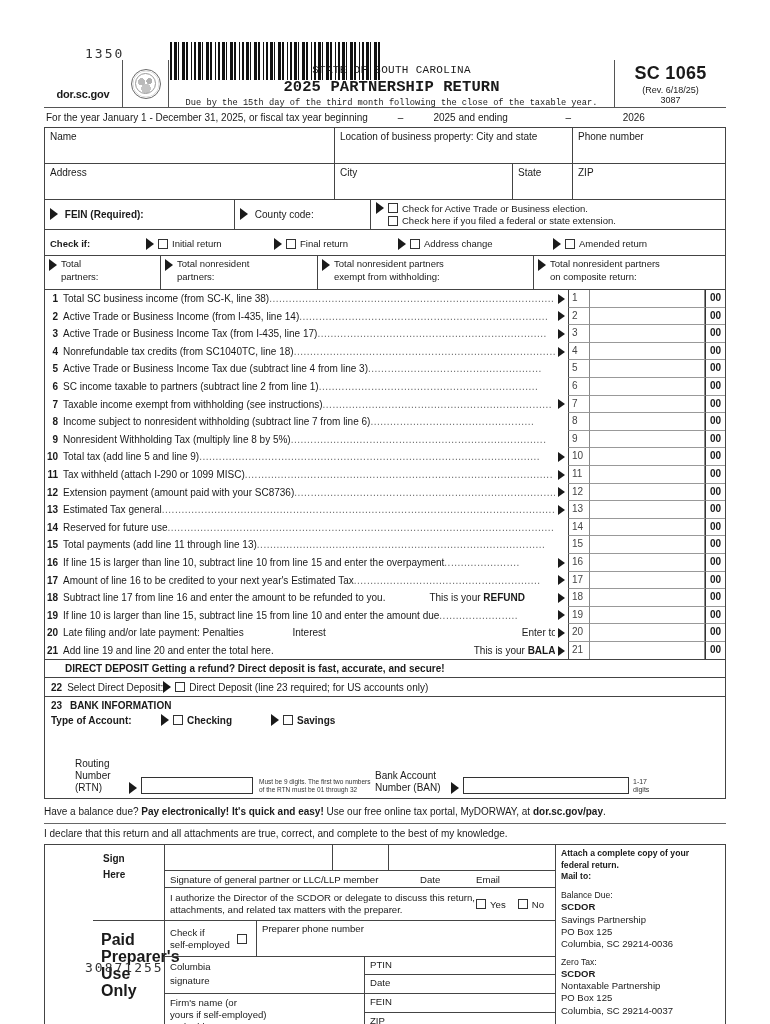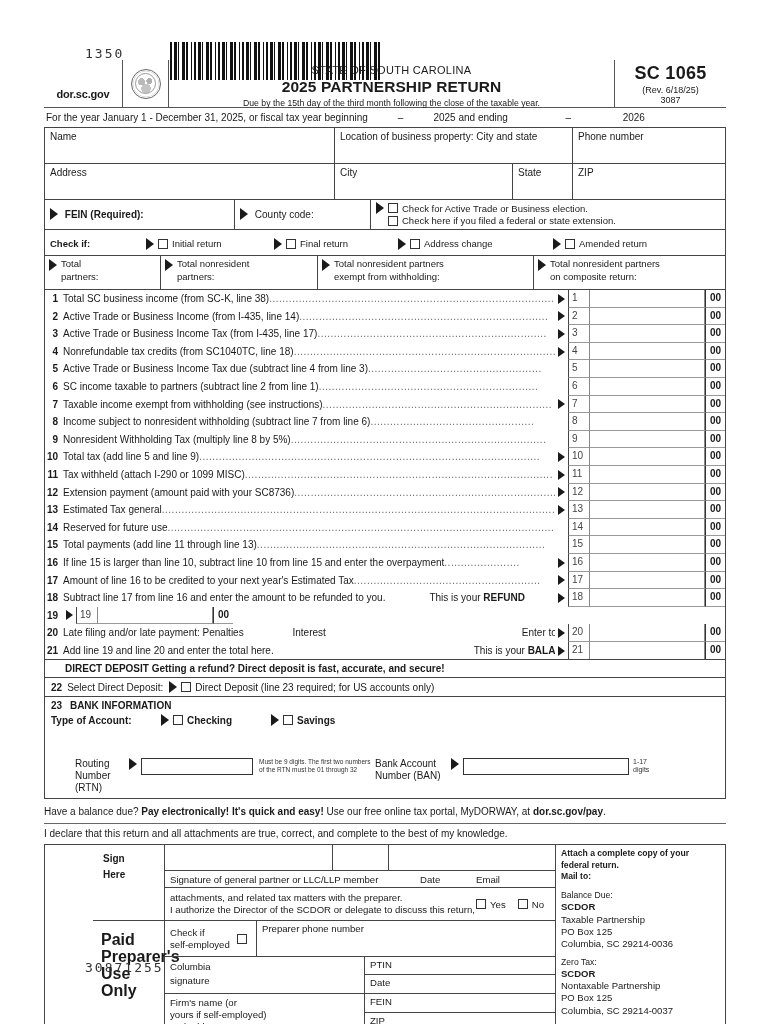--- a/index.html
+++ b/index.html
@@ -62,20 +62,21 @@
       radial-gradient(circle at 50% 50%, #ffffff 0 62%, #dcdcdc 64%, #ffffff 70%);
     position:relative;
   }
   .seal::after{
     content:""; position:absolute; inset:3.5px; border-radius:50%;
     border:1px solid #9a9a9a;
   }
   .mast-center {
     flex:1; text-align:center; padding-top:4px;
     border-left:1px solid #555;
+    font-family:Liberation Mono, monospace;
   }
   .mast-state { font-size:11px; letter-spacing:0.3px; }
   .mast-title { font-size:15.5px; font-weight:bold; letter-spacing:0.1px; margin-top:2px; }
   .mast-due { font-size:8.7px; margin-top:2px; }
   .mast-right {
     width:112px; border-left:1px solid #555;
     text-align:center; padding-top:3px;
   }
   .mast-code { font-size:18px; font-weight:bold; letter-spacing:0.3px; }
   .mast-rev { font-size:9px; margin-top:1px; }
@@ -484,20 +485,21 @@
         <div class="ltext"><span>Subtract line 17 from line 16 and enter the amount to be refunded to you.</span><span style="display: inline-block; width: 44px;"></span><span>This is your </span><span class="bold">REFUND</span></div>
         <div class="larw">
           <span class="arw-sm" style="margin: 0px;"></span>
         </div>
         <div class="lbox">18</div>
         <div class="lamt"></div>
         <div class="lcents">00</div>
       </div>
       <div class="lrow">
         <div class="lnum">19</div>
+        <div class="ltext"><span>If line 10 is larger than line 15, subtract line 15 from line 10 and enter the amount due</span><span class="dots">........................</span></div>
         <div class="larw">
           <span class="arw-sm" style="margin: 0px;"></span>
         </div>
         <div class="lbox">19</div>
         <div class="lamt"></div>
         <div class="lcents">00</div>
       </div>
       <div class="lrow">
         <div class="lnum">20</div>
         <div class="ltext"><span>Late filing and/or late payment:  Penalties</span><span class="ul">&nbsp;</span><span> Interest</span><span class="ul">&nbsp;</span><span style="display: inline-block; width: 150px;"></span><span>Enter total here</span></div>
@@ -519,21 +521,21 @@
         <div class="lcents">00</div>
       </div>
     </div>
 
   <div class="dd">
     <div class="ddrow">
       <span class="bold" style="padding-left:14px">DIRECT DEPOSIT</span><span class="bold"> Getting a refund? Direct deposit is fast, accurate, and secure!</span>
     </div>
     <div class="ddrow" style="display:flex;align-items:center">
       <span class="bold" style="margin-right:5px">22</span>
-      <span style="margin-right:6px">Select Direct Deposit:</span>
+      <span style="margin-right:0">Select Direct Deposit:</span>
       <span class="arw"></span>
       <span class="cb"></span>
       <span>Direct Deposit (line 23 required; for US accounts only)</span>
     </div>
     <div class="ddrow" style="border-bottom:none; padding-bottom:4px">
       <div style="margin-bottom:3px">
         <span class="bold" style="margin-right:5px">23</span>
         <span class="bold">BANK INFORMATION</span>
       </div>
       <div style="display:flex; align-items:center; margin-bottom:3px">
@@ -542,21 +544,21 @@
           <span class="arw"></span>
           <span class="cb"></span>
           <span class="bold">Checking</span>
         </span>
         <span style="display:flex;align-items:center">
           <span class="arw"></span>
           <span class="cb"></span>
           <span class="bold">Savings</span>
         </span>
       </div>
-      <div style="display:flex; align-items:flex-start;margin-top:32px;">
+      <div style="display:flex; align-items:flex-end;margin-top:32px;">
         <div style="width:78px; padding-left:24px; line-height:12px">
           <div>Routing</div>
           <div>Number (RTN)</div>
         </div>
         <span class="arw"></span>
         <span class="inputbox" style="width:112px"></span>
         <div style="width:122px; padding-left:6px; font-size:6.5px; line-height:8px; color:#333">
           <div>Must be 9 digits. The first two numbers</div>
           <div>of the RTN must be 01 through 32</div>
         </div>
@@ -597,22 +599,22 @@
             <div class="bdr" style="width:56px"></div>
             <div style="flex:1"></div>
           </div>
           <div class="sigcell" style="border-bottom:1.2px solid #444; display:flex; height:17px; align-items:center">
             <span style="width:250px">Signature of general partner or LLC/LLP member</span>
             <span style="width:56px">Date</span>
             <span>Email</span>
           </div>
           <div class="sigcell" style="display:flex; align-items:center; height:32px">
             <div style="flex:1; line-height:12px">
+              <div>I authorize the Director of the SCDOR or delegate to discuss this return,</div>
               <div>attachments, and related tax matters with the preparer.</div>
-              <div>I authorize the Director of the SCDOR or delegate to discuss this return,</div>
             </div>
             <span class="cb"></span>
             <span style="margin-right:12px">Yes</span>
             <span class="cb"></span>
             <span style="margin-right:6px">No</span>
           </div>
         </div>
       </div>
 
       <div class="flexrow">
@@ -669,21 +671,21 @@
       </div>
     </div>
 
     <div class="sig-right">
       <div class="bold">Attach a complete copy of your</div>
       <div class="bold">federal return.</div>
       <div class="bold">Mail to:</div>
       <div style="height:8px"></div>
       <div>Balance Due:</div>
       <div class="bold" style="font-size:9.5px">SCDOR</div>
-      <div style="font-size:9.5px">Taxable Partnership</div>
+      <div style="font-size:9.5px">Savings Partnership</div>
       <div style="font-size:9.5px">PO Box 125</div>
       <div style="font-size:9.5px">Columbia, SC 29214-0036</div>
       <div style="height:6px"></div>
       <div>Zero Tax:</div>
       <div class="bold" style="font-size:9.5px">SCDOR</div>
       <div style="font-size:9.5px">Nontaxable Partnership</div>
       <div style="font-size:9.5px">PO Box 125</div>
       <div style="font-size:9.5px">Columbia, SC 29214-0037</div>
     </div>
   </div>

